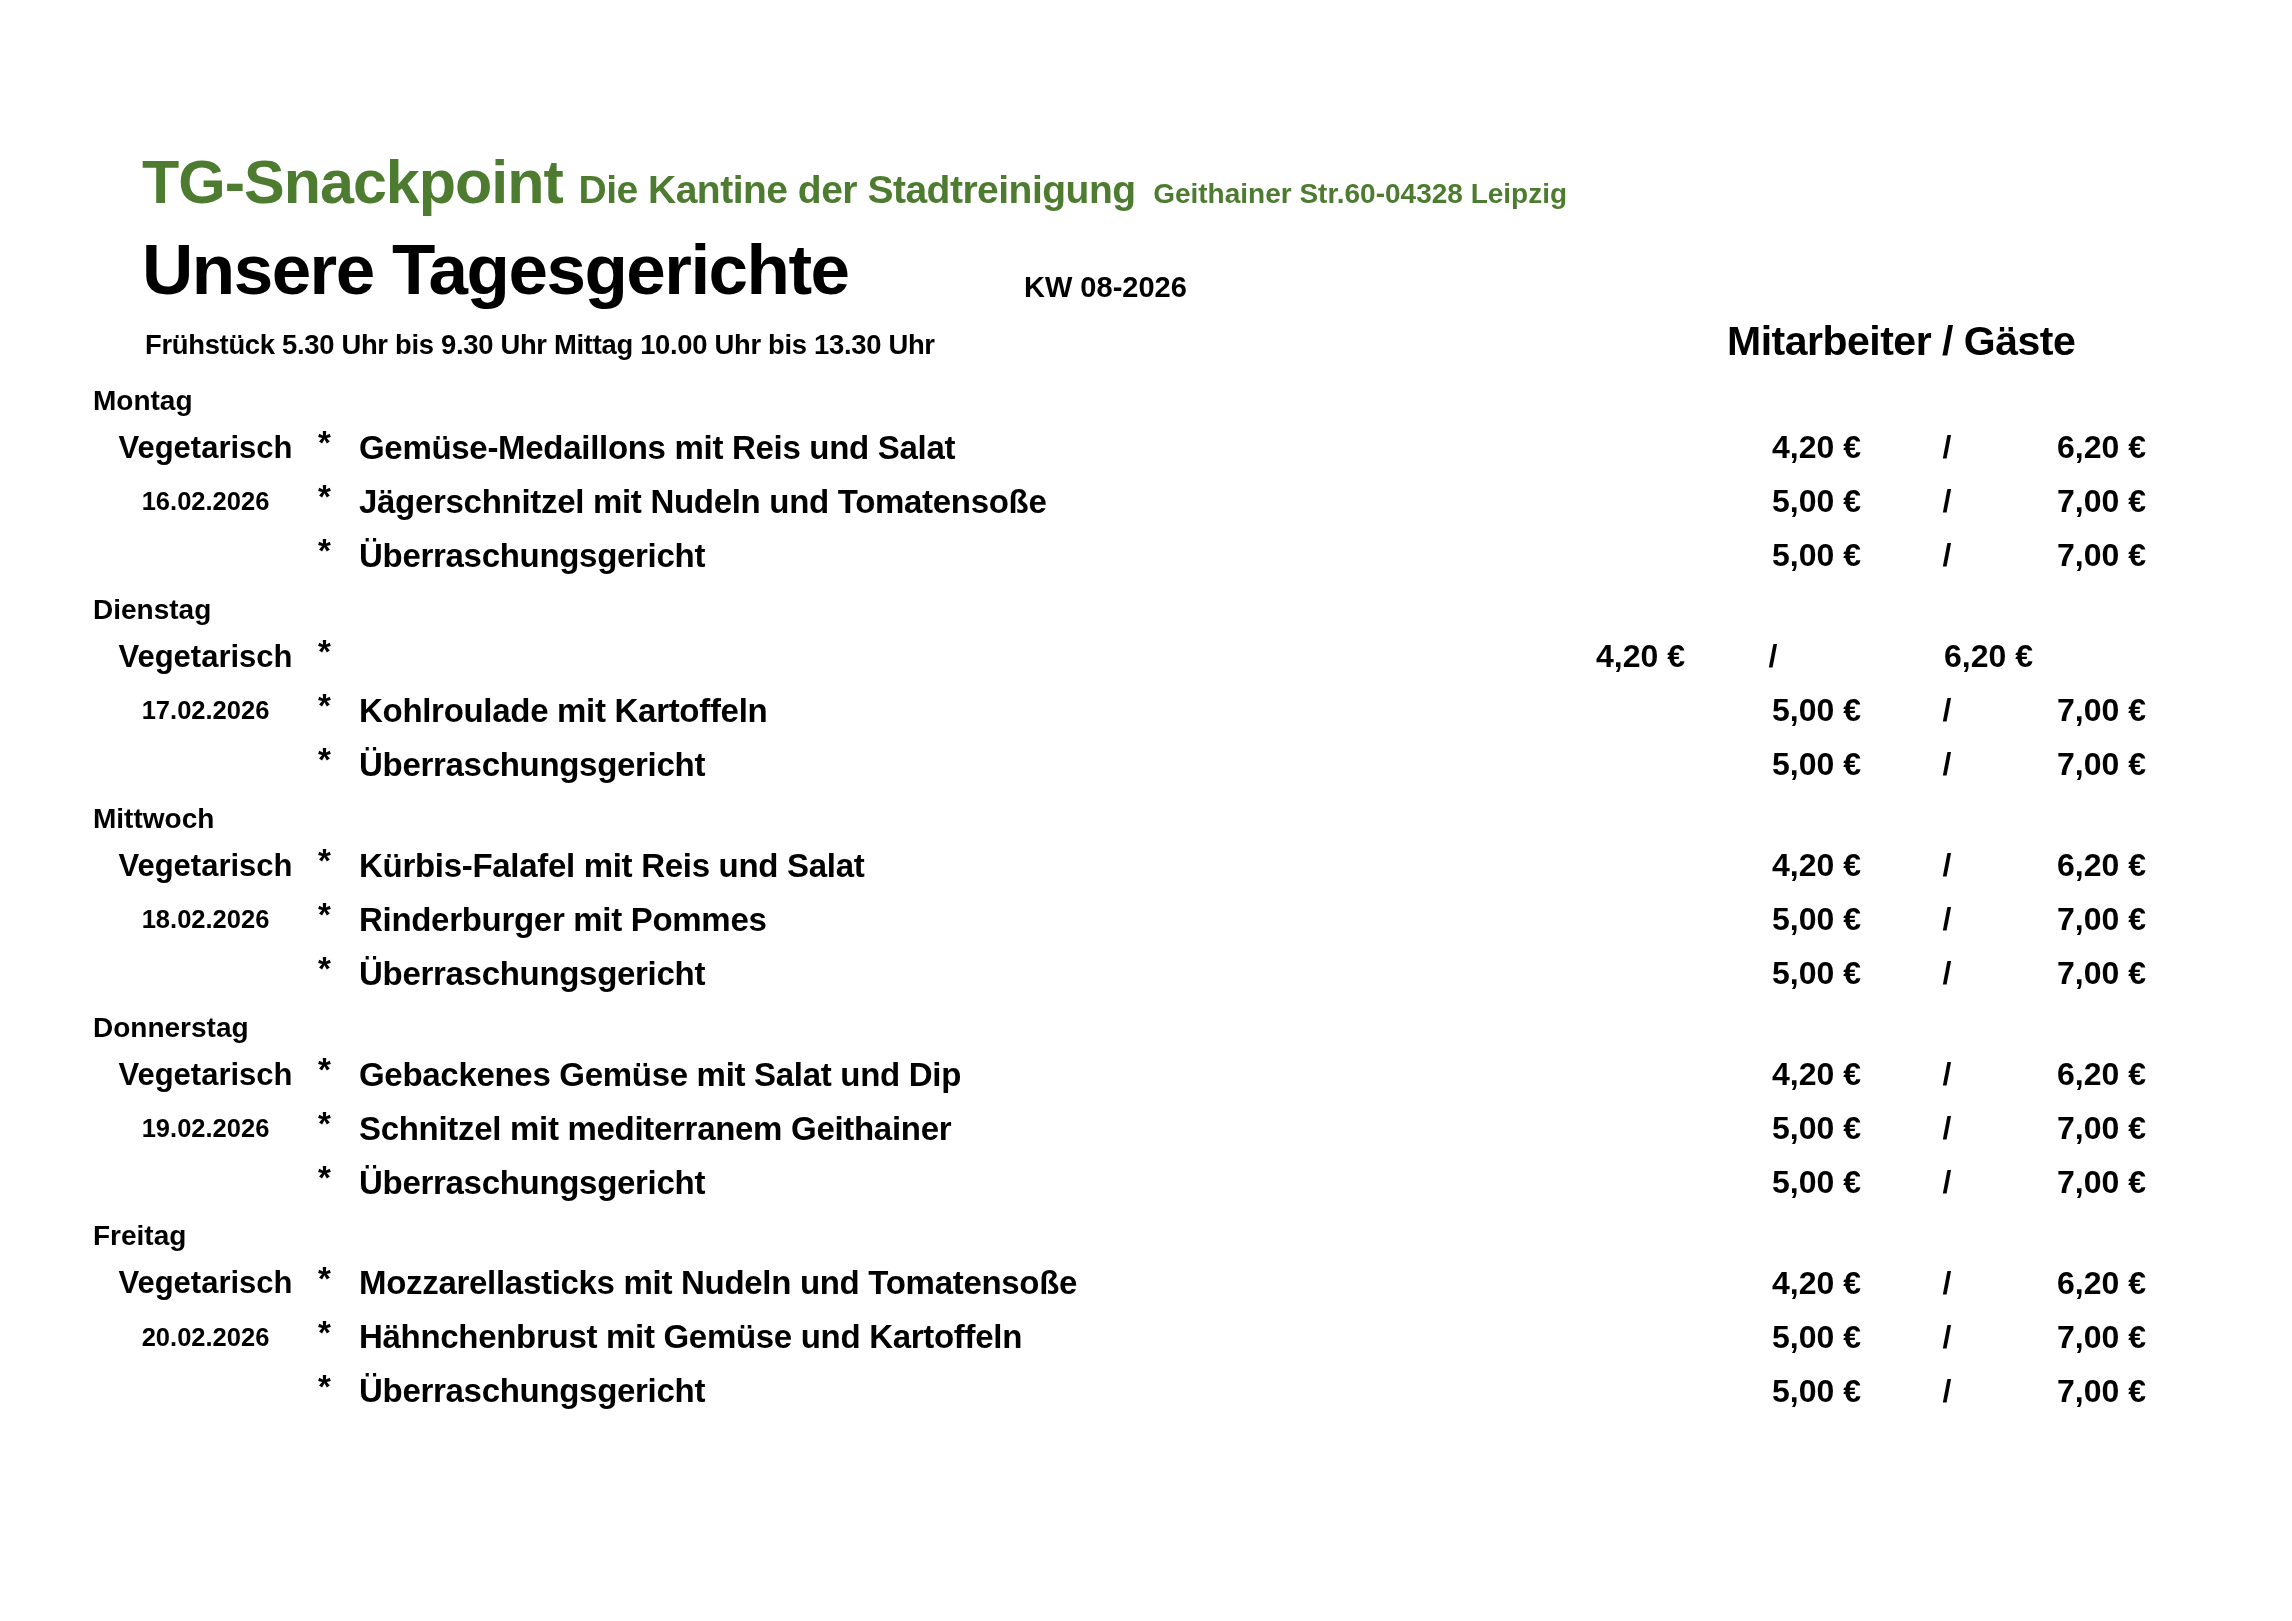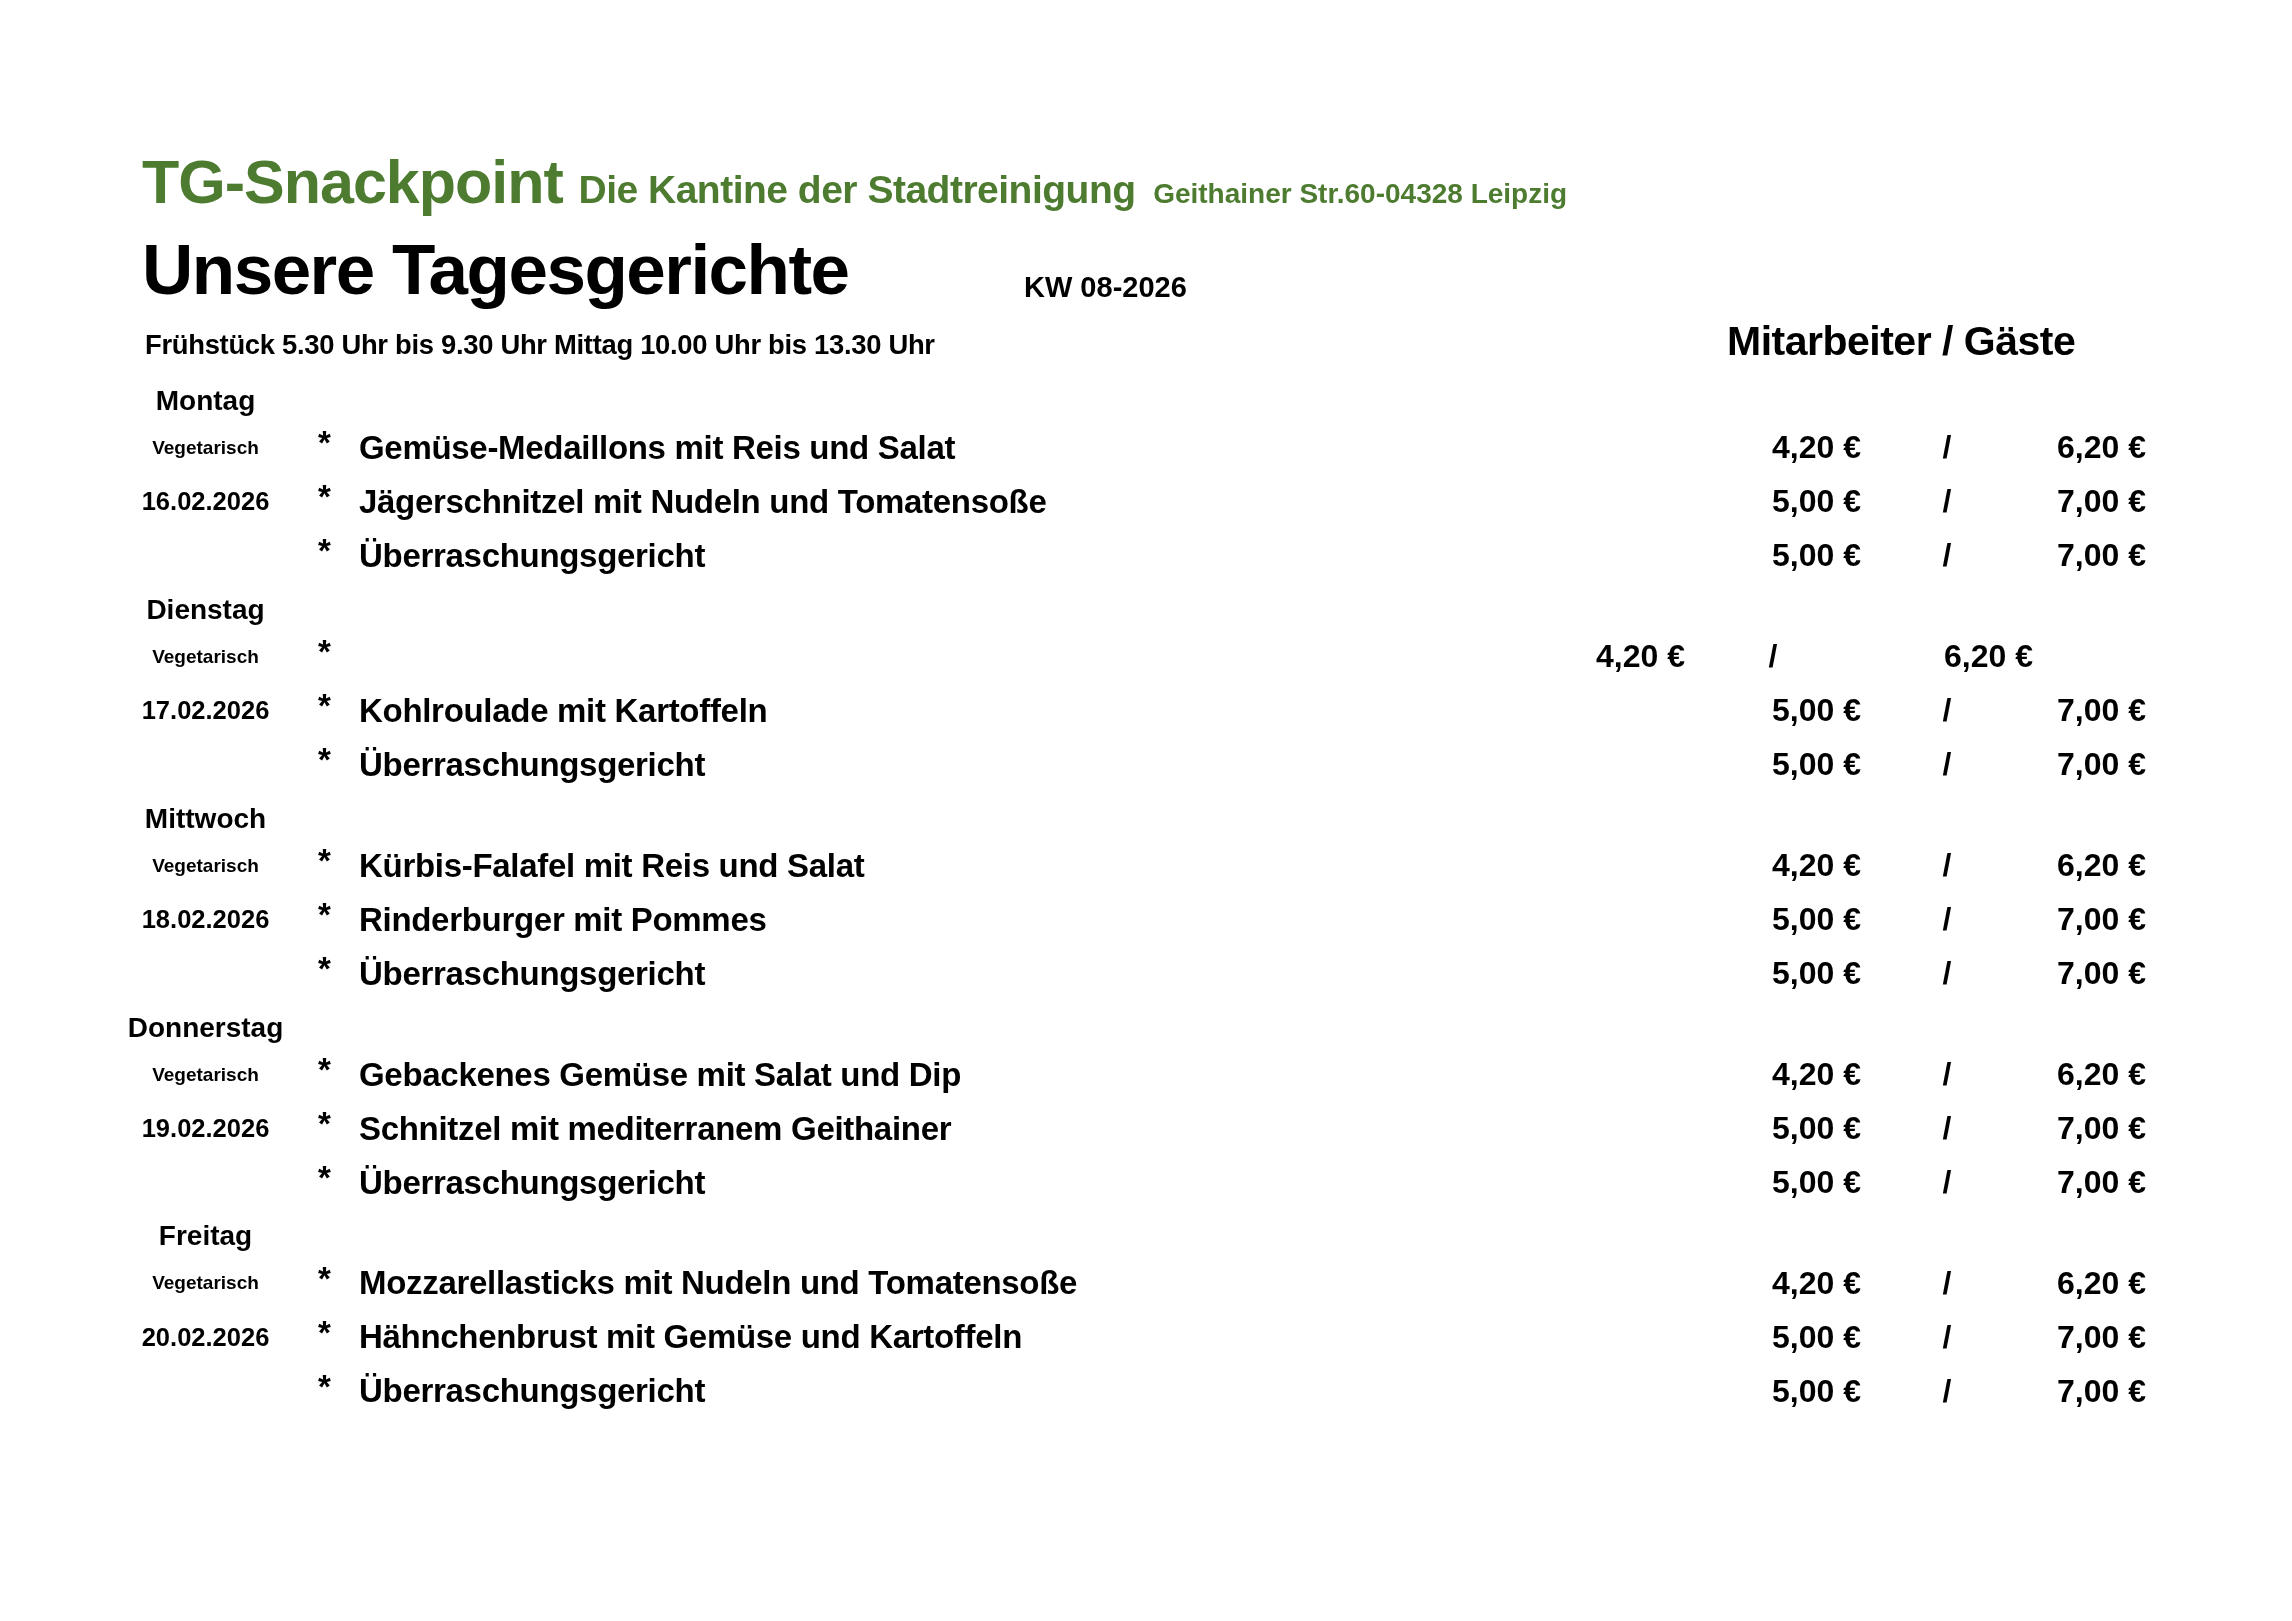--- a/index.html
+++ b/index.html
@@ -45,33 +45,32 @@
   }
 
   #menu { position: absolute; left: 93px; top: 374px; width: 2053px; }
 
   .day-block { margin-top: 5.9px; }
 
   .day-label {
     width: 225px;
     height: 41px;
     line-height: 41px;
-    text-align: center;
     font-size: 28px;
     white-space: nowrap;
   }
 
   .dish-row {
     display: grid;
     grid-template-columns: 225px 41px 1fr 176px 172px 113px;
     align-items: center;
     height: 54px;
   }
   .tag       { text-align: center; white-space: nowrap; }
-  .tag-veg   { font-size: 19px; }
+  .tag-veg   { font-size: 31px; }
   .tag-date  { font-size: 25.5px; }
   .bullet    { font-size: 33px; position: relative; top: -4.9px; }
   .dish      { font-size: 33px; letter-spacing: -0.3px; white-space: nowrap; }
   .price     { font-size: 32px; text-align: right; white-space: nowrap; }
   .sep       { font-size: 32px; text-align: center; }
 </style>
 </head>
 <body style="--brand-green: #4d7c30; background: rgb(255, 255, 255); color: rgb(0, 0, 0);">
 
 <div class="page">

